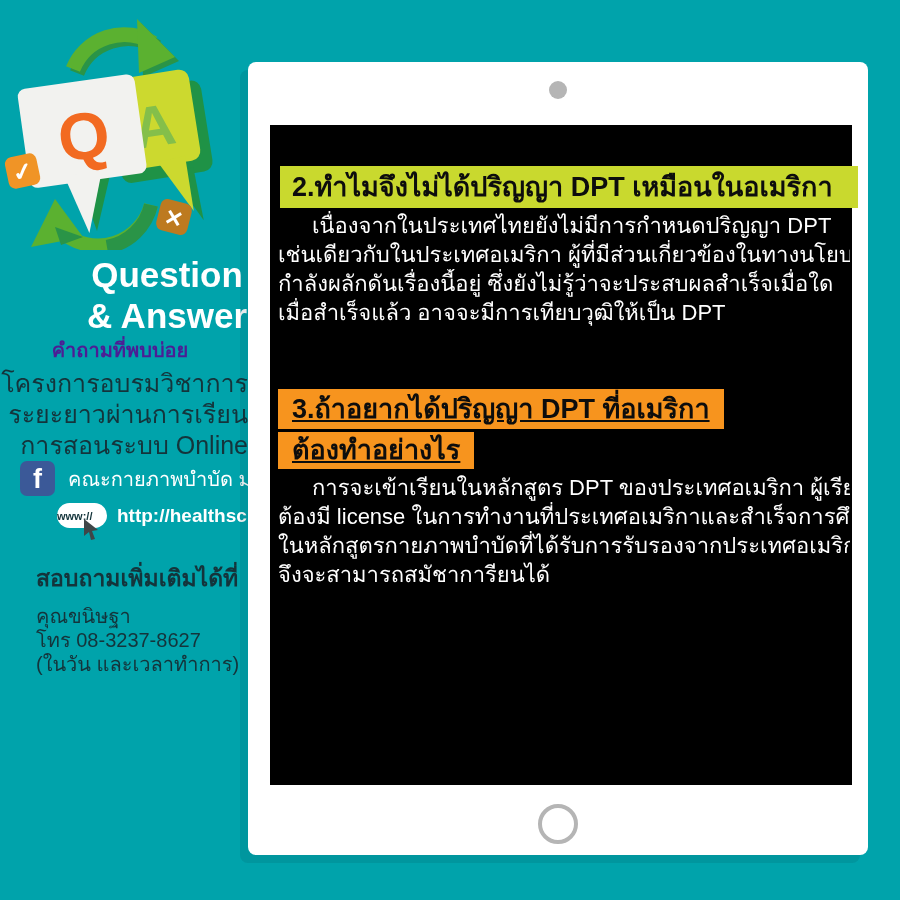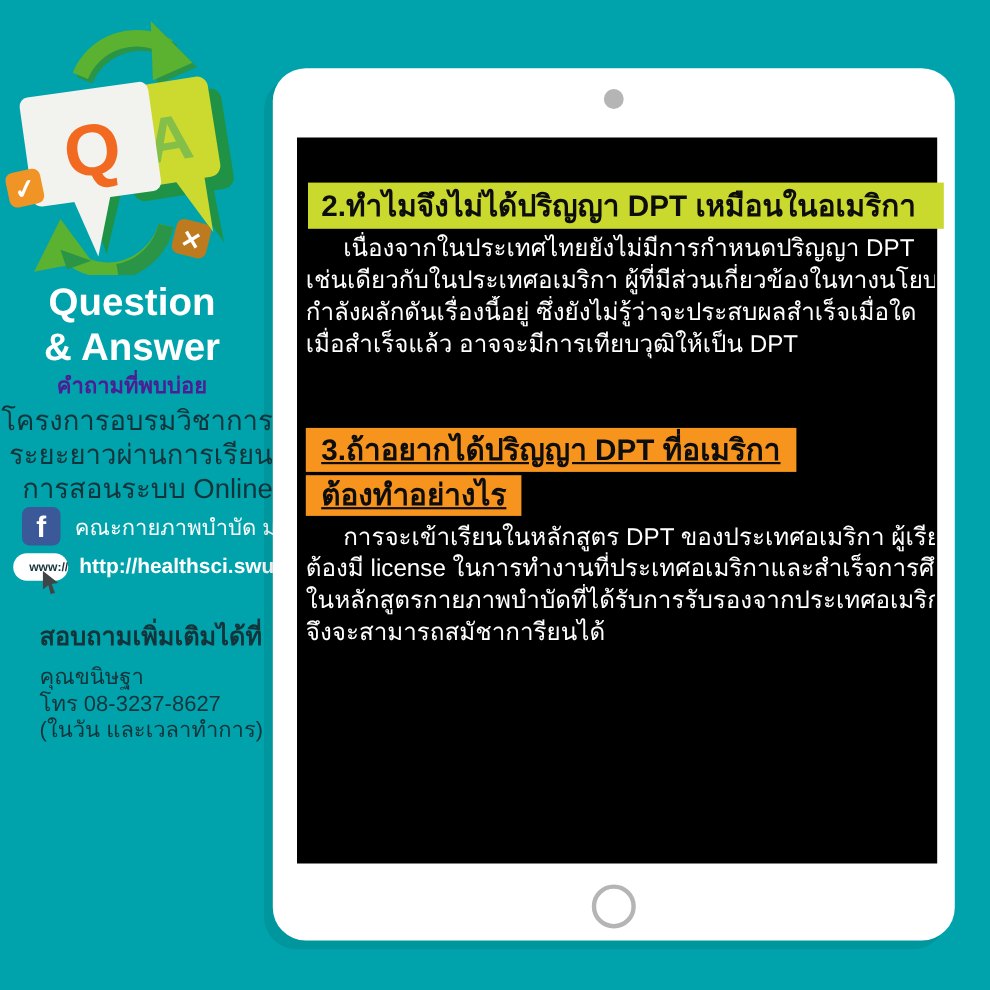--- a/index.html
+++ b/index.html
@@ -7,46 +7,46 @@
     width:900px;height:900px;position:relative;overflow:hidden;
     background:#00a3ab;
     font-family:"Liberation Sans", sans-serif;
   }
   .abs{position:absolute;}
 
   
   .qa-logo{left:3px;top:5px;width:235px;height:245px;}
 
   .title{left:0;top:254px;width:240px;text-align:center;color:#ffffff;
-         font-size:35px;font-weight:bold;line-height:41px;}
+         font-size:35px;font-weight:bold;line-height:41px;padding-left:47px;}
   .faq{left:0;top:334px;width:240px;text-align:center;color:#4c1d95;
        font-size:20px;font-weight:bold;}
   .program{left:0;top:368px;width:248px;text-align:right;color:#14343b;
            font-size:25px;line-height:31px;}
 
   .fb-row{left:20px;top:461px;display:flex;align-items:center;}
   .fb-icon{width:35px;height:35px;background:#3b5998;border-radius:7px;
            color:#ffffff;font-weight:bold;font-size:27px;display:flex;
            align-items:flex-end;justify-content:center;line-height:33px;}
   .fb-label{color:#ffffff;font-size:20px;margin-left:13px;}
 
   .www-row{left:12px;top:503px;display:flex;align-items:center;}
   .www-badge{width:50px;height:25px;background:#ffffff;border-radius:13px;
              color:#14343b;font-size:11px;font-weight:bold;display:flex;
-             align-items:center;justify-content:flex-end;position:relative;}
+             align-items:center;justify-content:flex-start;position:relative;margin-left:45px;}
   .cursor{position:absolute;left:26px;top:16px;}
   .url{color:#ffffff;font-size:19px;font-weight:bold;margin-left:10px;}
 
   .contact{left:36px;top:560px;color:#14343b;}
   .contact-title{font-size:23px;font-weight:bold;margin-bottom:8px;}
   .contact-line{font-size:20px;line-height:24px;}
 
   
   .tablet{left:248px;top:62px;width:620px;height:793px;background:#ffffff;
-          border-radius:30px;box-shadow:-8px 8px 0 rgba(0,40,45,0.10);}
+          border-radius:8px;box-shadow:-8px 8px 0 rgba(0,40,45,0.10);}
   .camera{left:301px;top:19px;width:18px;height:18px;border-radius:50%;
           background:#b5b5b5;}
   .screen{left:22px;top:63px;width:582px;height:660px;background:#000000;}
   .home-btn{left:290px;top:742px;width:32px;height:32px;border-radius:50%;
             border:4px solid #b5b5b5;background:#ffffff;}
 
   .hl-yellow{left:10px;top:41px;width:566px;height:42px;background:#c9d92e;
              color:#0d0d0d;font-size:27px;font-weight:bold;line-height:42px;
              padding-left:12px;white-space:nowrap;overflow:visible;}
   .para{color:#ffffff;font-size:22px;line-height:29px;width:572px;}

